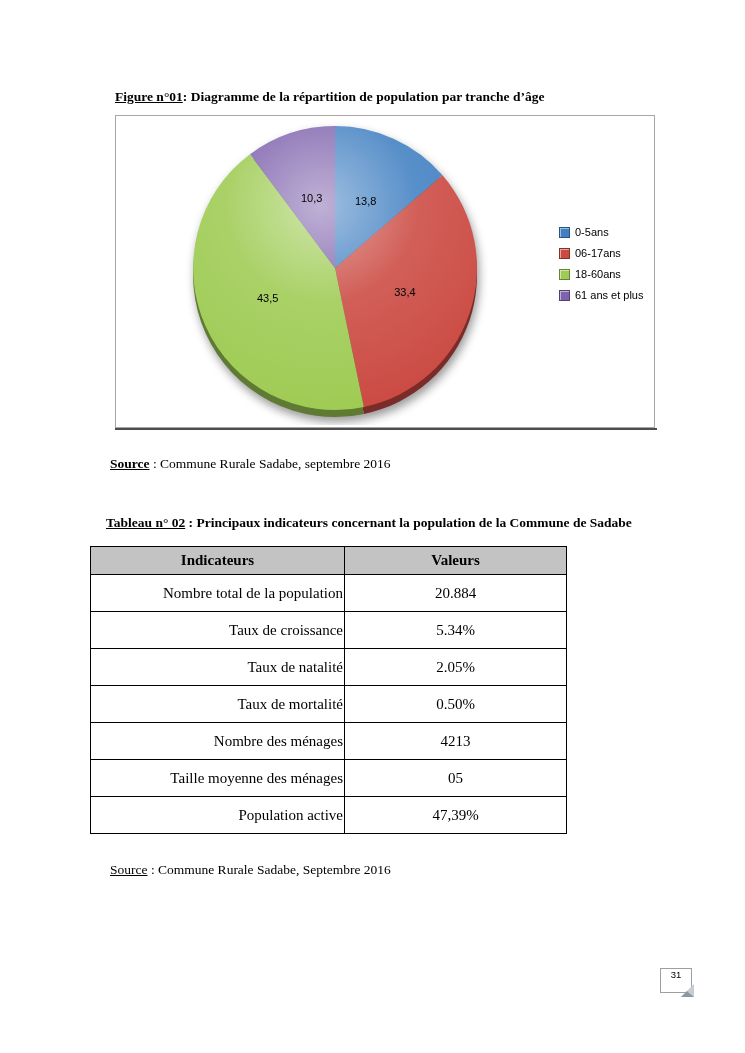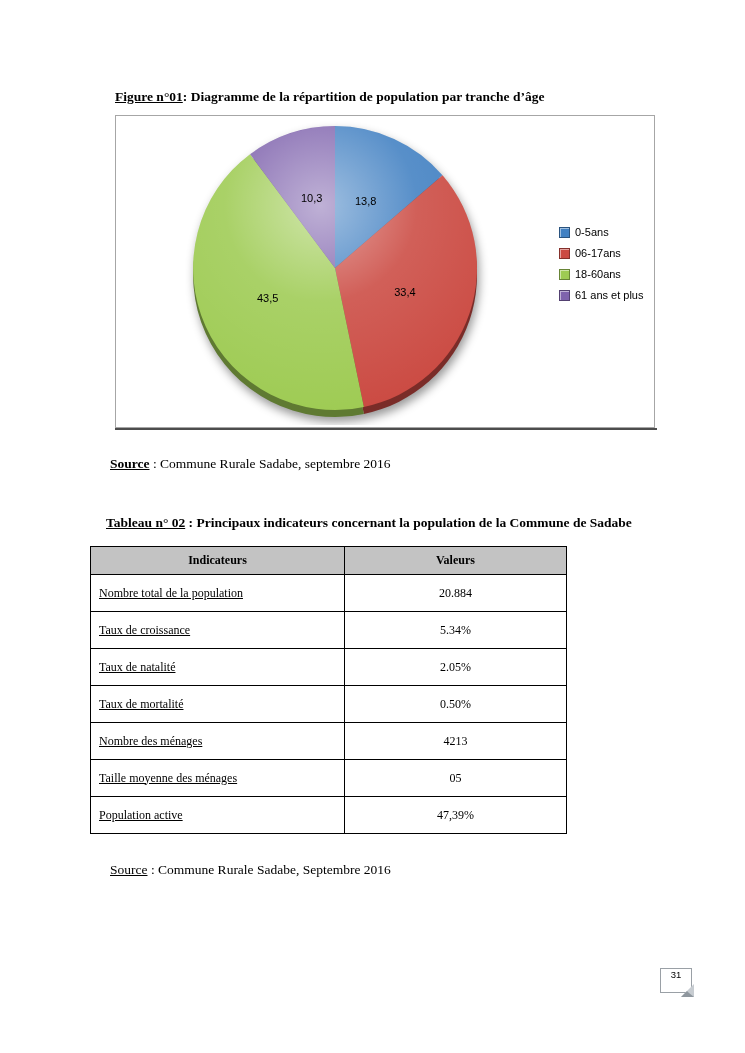--- a/index.html
+++ b/index.html
@@ -85,32 +85,32 @@
   }
 
   .indicators-table {
     position: absolute;
     left: 90px;
     top: 546px;
     width: 476px;
     border-collapse: collapse;
     table-layout: fixed;
     font-family: "Liberation Serif", serif;
-    font-size: 12px;
+    font-size: 15px;
   }
   .indicators-table th, .indicators-table td { border: 1px solid #000000; }
   .indicators-table th {
     background: #c3c3c3;
     font-weight: bold;
     height: 25px;
     text-align: center;
     vertical-align: middle;
   }
   .indicators-table td { height: 34px; vertical-align: middle; }
-  .cell-indicator { text-align: left; padding-left: 8px; text-decoration: underline; }
+  .cell-indicator { text-align: right; padding-left: 8px; }
   .cell-value { text-align: center; }
 
   .page-number-box {
     position: absolute;
     left: 660px;
     top: 968px;
     width: 30px;
     height: 23px;
     border: 1px solid #9aa0a6;
     background: #ffffff;

